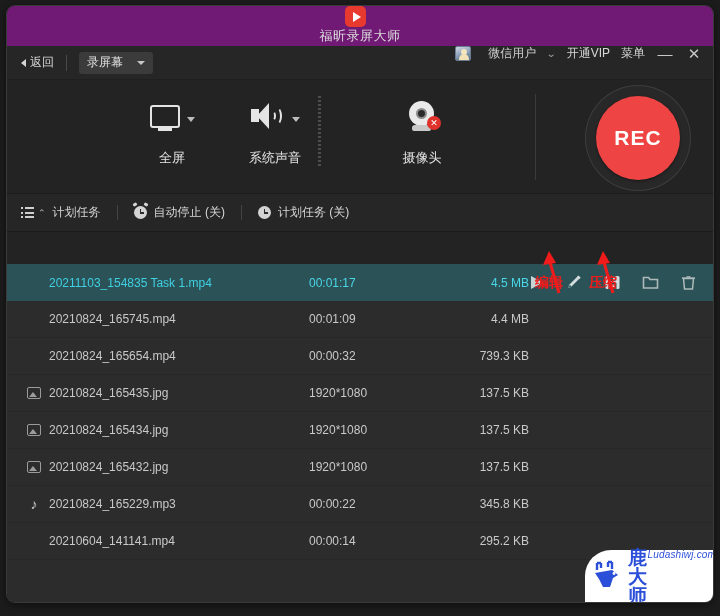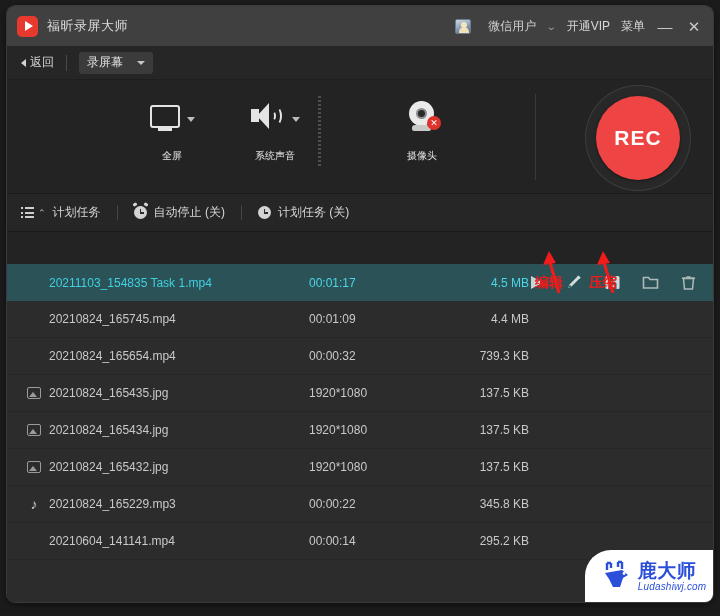--- a/index.html
+++ b/index.html
@@ -18,24 +18,25 @@
     background: #232323;
     border-radius: 8px;
     overflow: hidden;
     box-shadow: 0 0 0 1px #3a3a3a, 0 2px 10px rgba(0,0,0,.6);
   }
 
   
   .titlebar {
     position: relative;
     height: 40px;
-    background: #404040;
+    background: #701a75;
     display: flex;
     align-items: center;
     padding: 0 10px 0 10px;
+    flex-direction: column;
   }
   .app-logo {
     width: 21px; height: 21px;
     border-radius: 5px;
     background: #e8392e;
     display: flex; align-items: center; justify-content: center;
     flex: 0 0 auto;
     margin-right: 9px;
   }
   .app-logo .tri {
@@ -159,21 +160,21 @@
   }
   .src-icon-row {
     height: 44px;
     display: flex;
     align-items: center;
     gap: 7px;
   }
   .src-label {
     margin-top: 11px;
     color: #e3e3e3;
-    font-size: 10px;
+    font-size: 13px;
   }
   .caret-d2 {
     width: 0; height: 0;
     border-top: 5px solid #bdbdbd;
     border-left: 4px solid transparent;
     border-right: 4px solid transparent;
     margin-top: 6px;
   }
   .monitor {
     width: 30px; height: 23px;
@@ -414,21 +415,21 @@
     right: 0; bottom: 0;
     width: 128px; height: 52px;
     background: #fff;
     border-top-left-radius: 26px;
     display: flex;
     align-items: center;
     justify-content: center;
     gap: 4px;
     padding-left: 8px;
   }
-  .wm-text { display: flex; flex-direction: column; line-height: 1; }
+  .wm-text { display: flex; flex-direction: row; line-height: 1; }
   .wm-cn { color: #2b4fd8; font-size: 19px; font-weight: bold; letter-spacing: .5px; }
   .wm-en { color: #2b4fd8; font-size: 10px; margin-top: 2px; letter-spacing: .2px; font-style: italic; }
 </style>
 </head>
 <body>
 
 <div class="window">
 
   <div class="titlebar">
     <div class="app-logo">

